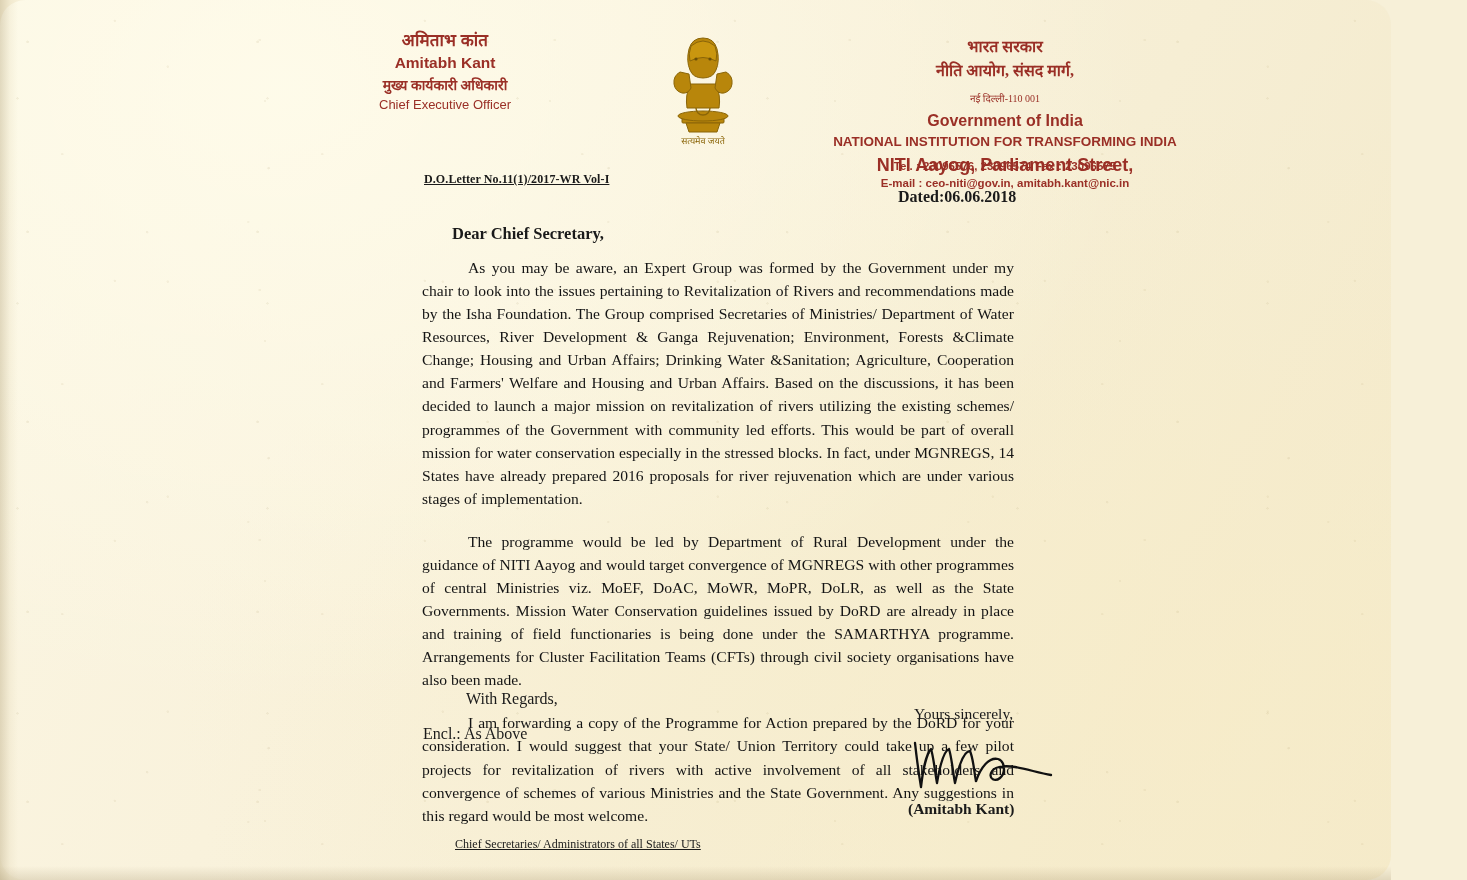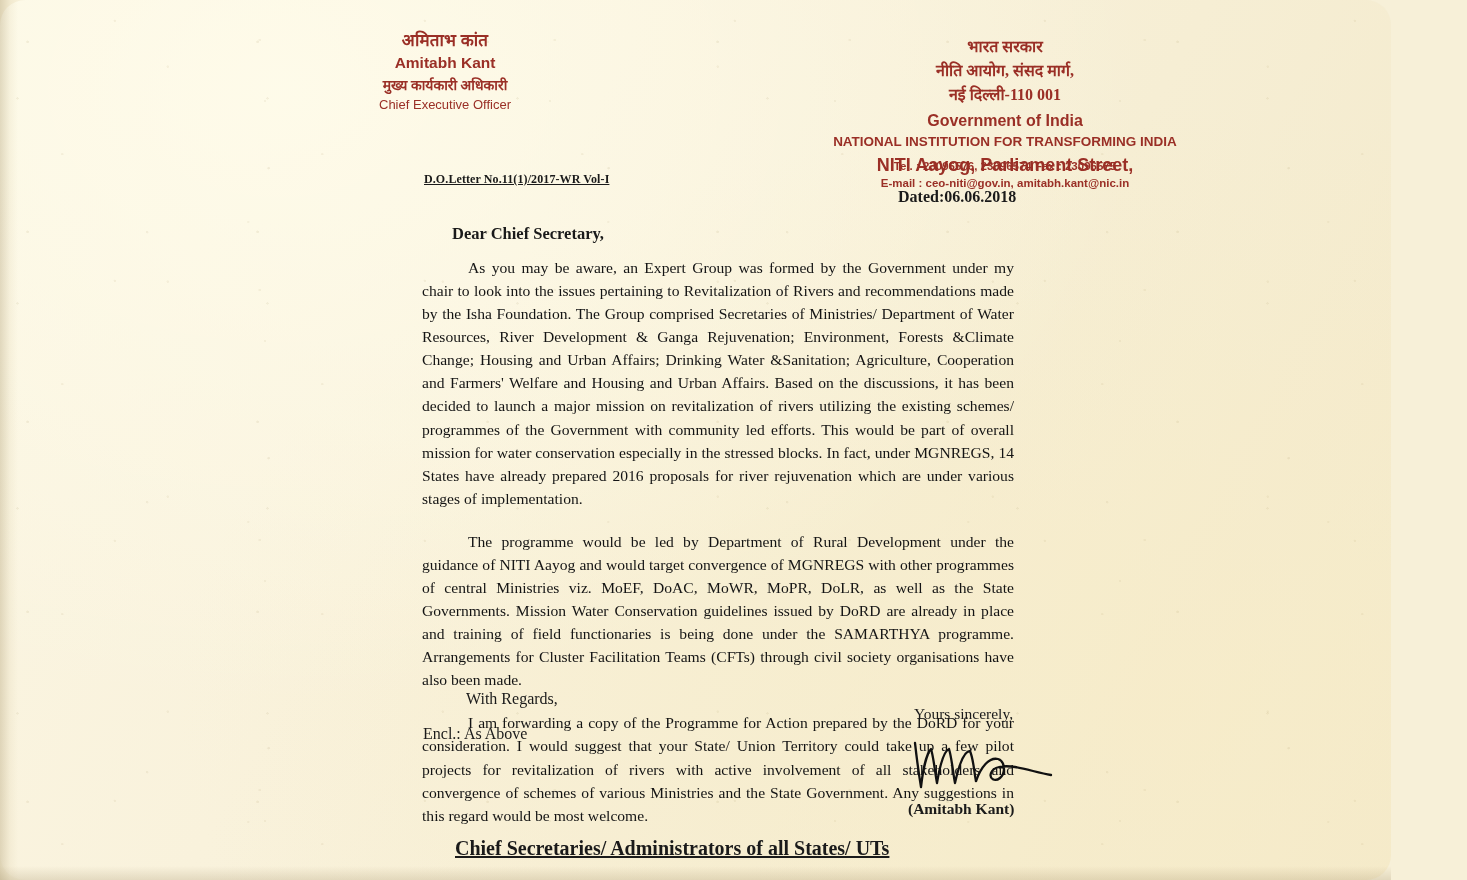--- a/index.html
+++ b/index.html
@@ -110,21 +110,21 @@
     position: absolute;
     left: 770px;
     top: 18px;
     width: 470px;
     text-align: center;
     color: #9a2f26;
     line-height: 1.38;
   }
   .gov-hi-1 { font-size: 16px; font-weight: bold; }
   .gov-hi-2 { font-size: 16px; font-weight: bold; margin-top: 2px; }
-  .gov-hi-3 { font-size: 16px; font-weight: bold; margin-top: 2px; }
+  .gov-hi-3 { font-size: 10px; font-weight: normal; margin-top: 10px; }
   .gov-en-1 {
     font-size: 16px; font-weight: bold;
     font-family: "Liberation Sans", sans-serif;
     margin-top: 4px;
   }
   .gov-en-2 {
     font-size: 13.5px; font-weight: bold;
     font-family: "Liberation Sans", sans-serif;
     margin-top: 1px;
   }
@@ -217,41 +217,67 @@
     position: absolute;
     left: 908px;
     top: 800px;
     font-size: 15.5px;
     font-weight: bold;
   }
   .addressee {
     position: absolute;
     left: 455px;
     top: 837px;
-    font-size: 20px;
-    font-weight: bold;
+    font-size: 12px;
+    font-weight: normal;
     text-decoration: underline;
   }
 </style>
 </head>
 <body>
 
 <div class="page">
   <div class="left-edge"></div>
   <div class="bottom-edge"></div>
 
   <div class="header">
 
     <div class="sender-block">
       <div class="sender-hi">अमिताभ कांत</div>
       <div class="sender-en">Amitabh Kant</div>
       <div class="sender-desig-hi">मुख्य कार्यकारी अधिकारी</div>
       <div class="sender-desig-en">Chief Executive Officer</div>
     </div>
 
+    <div class="emblem">
+      <svg width="86" height="122" viewBox="0 0 86 122" aria-hidden="true">
+        <g fill="#b8860b" stroke="#8a6508" stroke-width="1">
+
+          <rect x="22" y="92" width="42" height="5" rx="1"></rect>
+          <path d="M26 97 h34 l-3 9 h-28 z"></path>
+          <ellipse cx="43" cy="90" rx="25" ry="5"></ellipse>
+
+          <circle cx="43" cy="82" r="7" fill="none" stroke="#8a6508" stroke-width="1.4"></circle>
+
+          <path d="M30 58 q-5 12 -3 24 h32 q2 -12 -3 -24 z"></path>
+
+          <path d="M20 46 q-7 4 -6 12 q1 7 8 9 q6 1 9 -5 l-2 -14 z"></path>
+
+          <path d="M66 46 q7 4 6 12 q-1 7 -8 9 q-6 1 -9 -5 l2 -14 z"></path>
+
+          <path d="M43 12 q-11 0 -14 11 q-3 12 1 21 q3 8 13 8 q10 0 13 -8 q4 -9 1 -21 q-3 -11 -14 -11 z"></path>
+
+          <path d="M31 20 q12 -10 24 0 q3 8 1 15 q-13 -7 -26 0 q-2 -7 1 -15 z" fill="#c9960f"></path>
+
+          <circle cx="36" cy="33" r="1.6" fill="#6b4f06" stroke="none"></circle>
+          <circle cx="50" cy="33" r="1.6" fill="#6b4f06" stroke="none"></circle>
+        </g>
+        <text x="43" y="118" text-anchor="middle" font-size="9" fill="#8a6508" font-family="Liberation Serif, serif">सत्यमेव जयते</text>
+      </svg>
+    </div>
 
     <div class="gov-block">
       <div class="gov-hi-1">भारत सरकार</div>
       <div class="gov-hi-2">नीति आयोग, संसद मार्ग,</div>
       <div class="gov-hi-3">नई दिल्ली-110 001</div>
       <div class="gov-en-1">Government of India</div>
       <div class="gov-en-2">NATIONAL INSTITUTION FOR TRANSFORMING INDIA</div>
       <div class="gov-en-3">NITI Aayog, Parliament Street,</div>
     </div>
 

